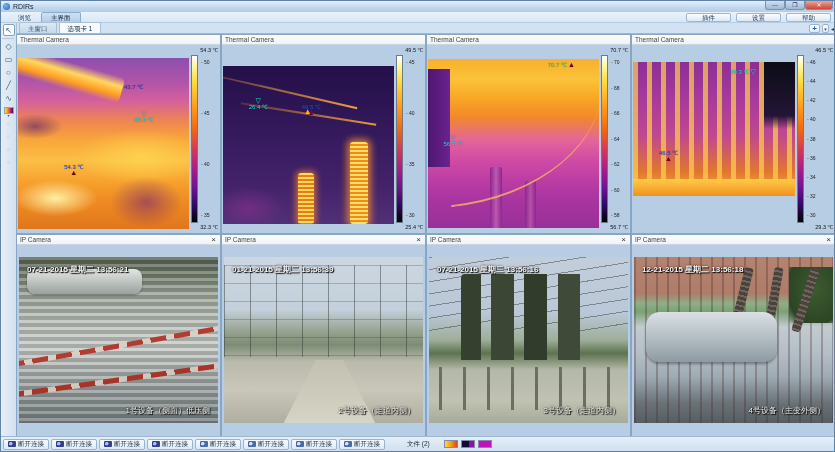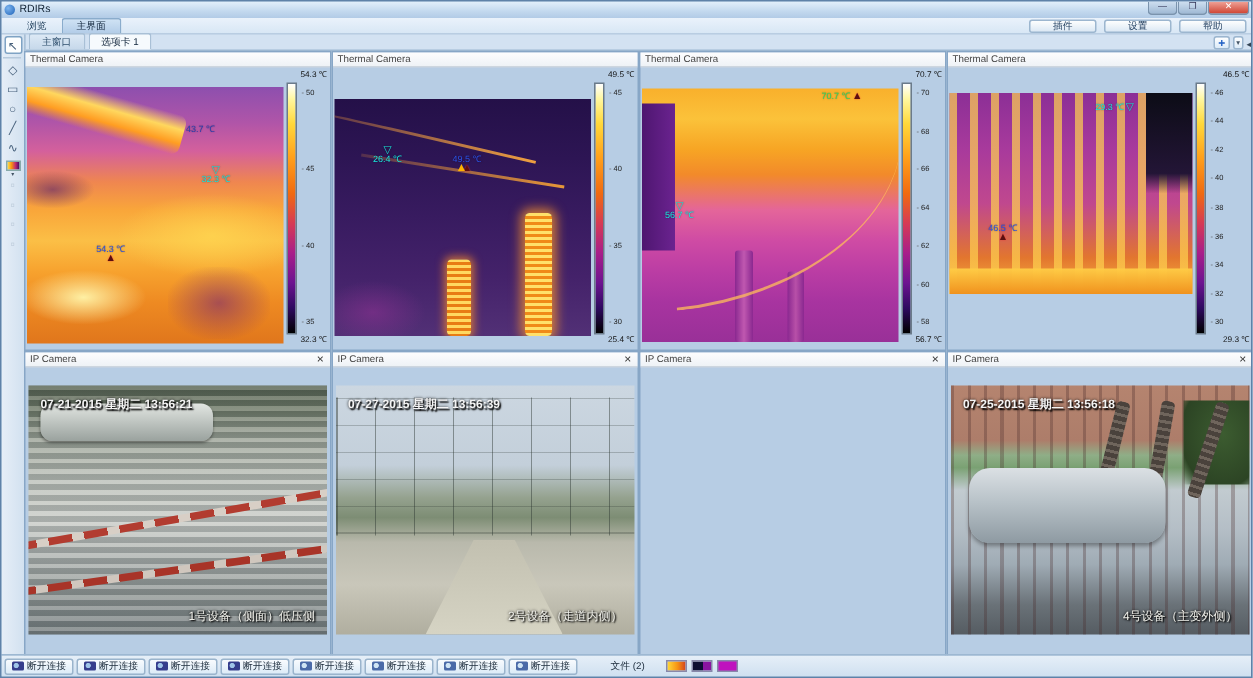--- a/index.html
+++ b/index.html
@@ -430,44 +430,51 @@
   </div>
 
   <div class="panel ip2">
     <div class="panel-header">
       <span>IP Camera</span>
       <span class="close-x">×</span>
     </div>
     <div class="photo p2">
       <div class="p2-lattice"></div>
       <div class="p2-path"></div>
-      <span class="ts">07-27-2015 星期二 13:56:39</span>
+      <span class="ts">01-21-2015 星期二 13:56:39</span>
       <span class="cap">2号设备（走道内侧）</span>
     </div>
   </div>
 
   <div class="panel ip3">
     <div class="panel-header">
       <span>IP Camera</span>
       <span class="close-x">×</span>
+    </div>
+    <div class="photo p3">
+      <div class="p3-wires"></div>
+      <div class="p3-towers"></div>
+      <div class="p3-posts"></div>
+      <span class="ts">07-21-2015 星期二 13:56:16</span>
+      <span class="cap">3号设备（走道内侧）</span>
     </div>
   </div>
 
   <div class="panel ip4">
     <div class="panel-header">
       <span>IP Camera</span>
       <span class="close-x">×</span>
     </div>
     <div class="photo p4">
       <div class="p4-tree"></div>
       <div class="p4-bush b1"></div>
       <div class="p4-bush b2"></div>
       <div class="p4-bush b3"></div>
       <div class="p4-tank"></div>
-      <span class="ts">07-25-2015 星期二 13:56:18</span>
+      <span class="ts">12-21-2015 星期二 13:56:18</span>
       <span class="cap">4号设备（主变外侧）</span>
     </div>
   </div>
 
   <div class="statusbar">
     <div class="disc-btn">
       <span class="cam-ico"></span>
       <span>断开连接</span>
     </div>
     <div class="disc-btn">

